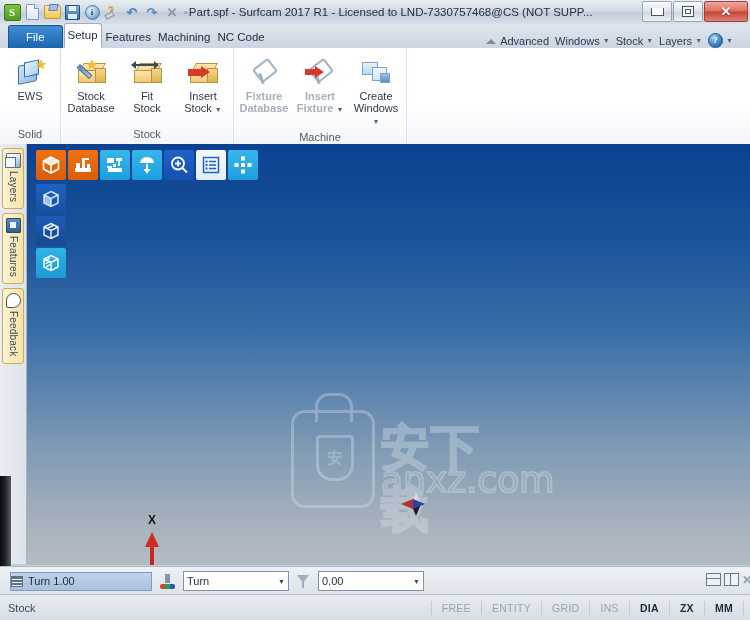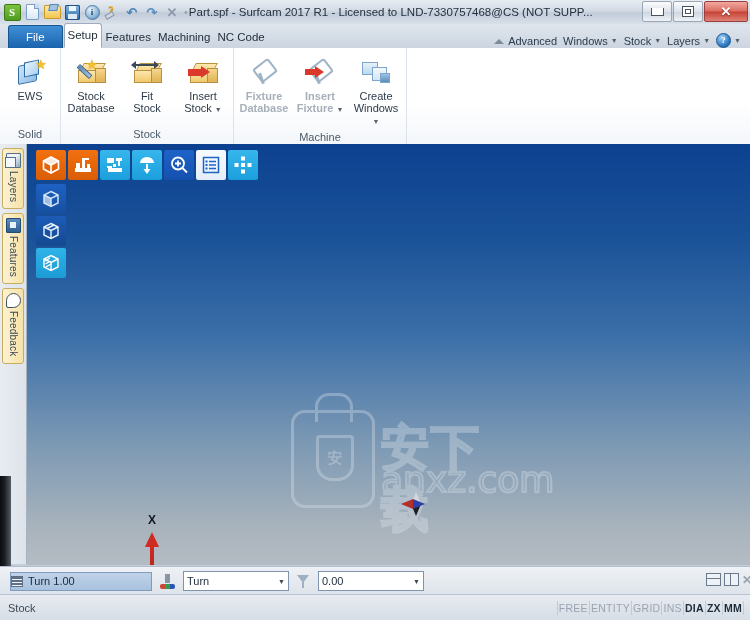--- a/index.html
+++ b/index.html
@@ -69,21 +69,21 @@
     background:linear-gradient(180deg,#dfe6ee 0%,#ccd5e0 100%);
     border-bottom:1px solid #9fabbb;display:flex;align-items:flex-end;}
   .tab{height:22px;line-height:22px;padding:0 3px;font-size:11.5px;color:#1d2b3a;
     cursor:default;margin-right:1px;}
   .tab.file{background:linear-gradient(180deg,#3f8fd6 0%,#1b63ae 100%);
     color:#fff;border:1px solid #17558f;border-bottom:none;
     border-radius:3px 3px 0 0;font-weight:normal;padding:0 17px;margin-left:8px;}
   .tab.active{background:#fff;border:1px solid #9fabbb;border-bottom:1px solid #fff;
     border-radius:3px 3px 0 0;position:relative;z-index:3;height:23px;line-height:23px;}
   .tabspacer{flex:1;}
-  .rtools{display:flex;align-items:center;gap:6px;padding-right:9px;
+  .rtools{display:flex;align-items:center;gap:6px;padding-right:17px;
     font-size:11px;color:#2a3a4b;}
   .rtools .ri{display:flex;align-items:center;gap:3px;cursor:default;}
   .home-ic{display:inline-block;width:11px;height:8px;position:relative;}
   .home-ic:before{content:"";position:absolute;left:0;top:2px;width:0;height:0;
     border-left:5px solid transparent;border-right:5px solid transparent;
     border-bottom:5px solid #7d8b9a;}
   .caret{font-size:7px;color:#55636f;}
   .help-ic{width:13px;height:13px;border-radius:50%;
     background:radial-gradient(circle at 35% 28%,#9fd0f5,#2f79c0 65%,#18558f);
     border:1px solid #17558f;color:#fff;font-weight:bold;font-size:9px;
@@ -248,21 +248,21 @@
   .pc.split:after{content:"";position:absolute;left:5px;top:0;bottom:0;width:1px;background:#6c7b8b;}
   .pc.h:after{content:"";position:absolute;left:0;right:0;top:4px;height:1px;background:#6c7b8b;}
   .pcx{color:#97a2b0;font-size:12px;font-weight:bold;line-height:10px;}
 
   
   .statusbar{position:absolute;left:0;top:594px;width:750px;height:26px;
     background:linear-gradient(180deg,#e7ebf1,#d6dde5);border-top:1px solid #b9c2cd;
     display:flex;align-items:center;}
   .status-left{flex:1;padding-left:8px;font-size:11px;color:#3c4a58;}
   .status-right{display:flex;align-items:center;padding-right:6px;}
-  .sitem{padding:0 1px;font-size:10.5px;color:#9aa4b0;border-left:1px solid #c2cad4;
+  .sitem{padding:0 10px;font-size:10.5px;color:#9aa4b0;border-left:1px solid #c2cad4;
     line-height:14px;cursor:default;letter-spacing:.3px;}
   .sitem.on{color:#1d2b3a;font-weight:bold;}
   .sitem:last-child{border-right:1px solid #c2cad4;}
 </style>
 </head>
 <body>
 
 <div id="app">
 
   <div class="titlebar">

